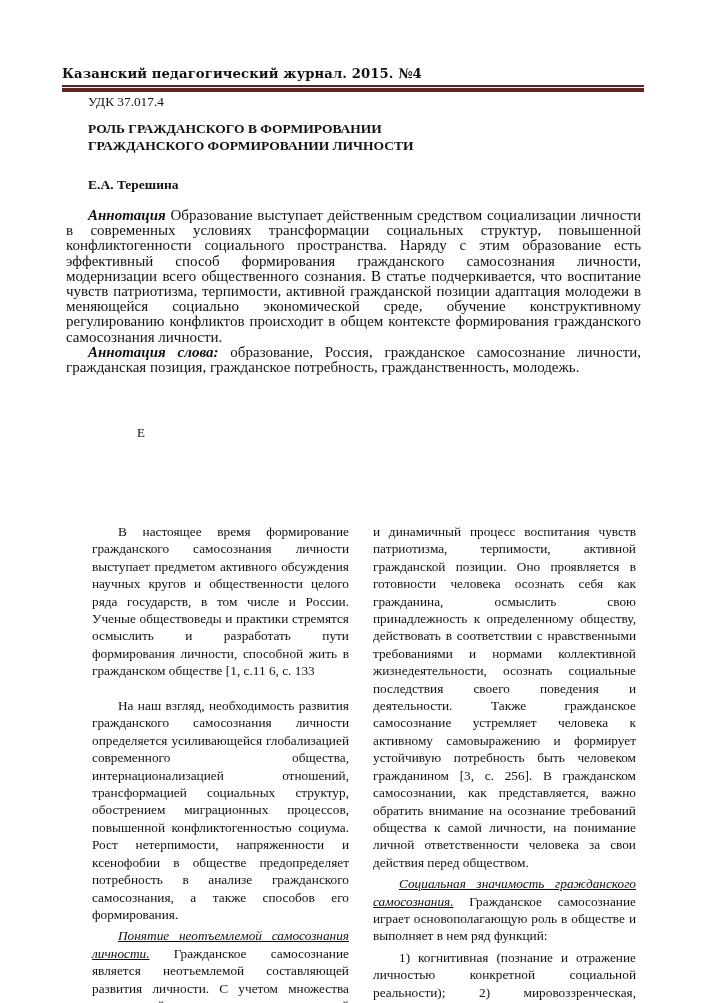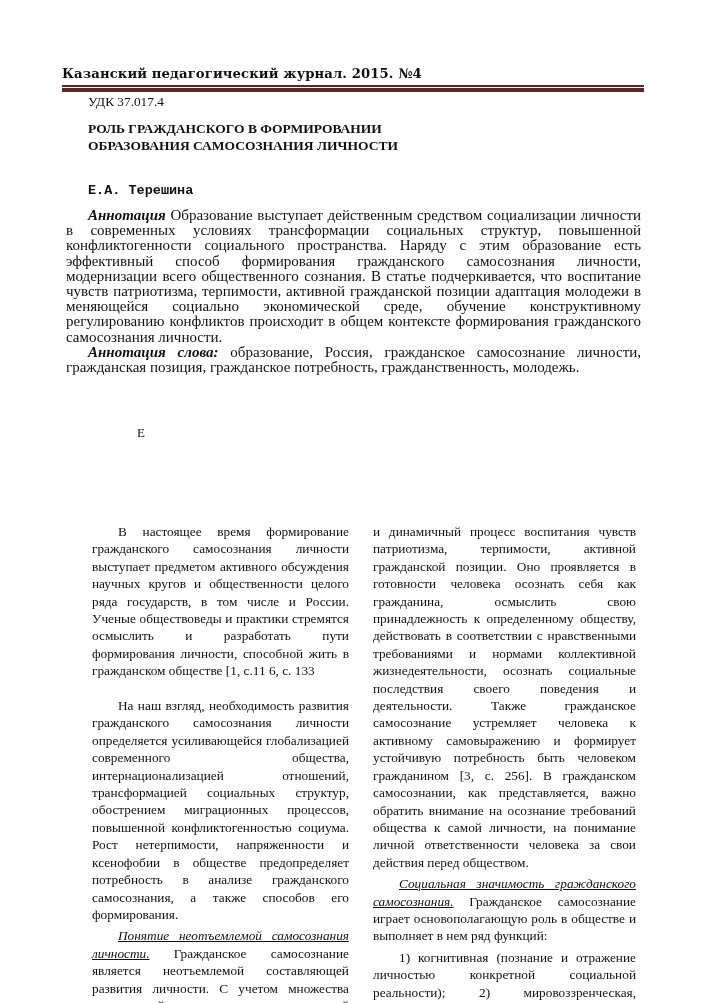--- a/index.html
+++ b/index.html
@@ -18,21 +18,21 @@
     padding-right: 120px; display: block; line-height: 16px;
   }
   .rule-thin { position: absolute; left: 62px; top: 85px; width: 582px; height: 1.5px; background: #622423; }
   .rule-thick { position: absolute; left: 62px; top: 88px; width: 582px; height: 3.5px; background: #622423; }
 
   .udk { position: absolute; left: 88px; top: 94px; font-size: 13.3px; }
   .article-title {
     position: absolute; left: 88px; top: 120px; font-size: 13.5px; font-weight: bold;
     line-height: 17px; text-transform: none;
   }
-  .author { position: absolute; left: 88px; top: 183px; font-size: 13.5px; font-weight: bold; font-family: Liberation Mono, monospace; }
+  .author { position: absolute; left: 88px; top: 177px; font-size: 13.5px; font-weight: bold; }
 
   .abstract {
     position: absolute; left: 66px; top: 208px; width: 575px;
     font-size: 15px; line-height: 15.2px; text-align: justify;
   }
   .abstract p { margin: 0; text-indent: 22px; }
   .abstract .label { font-weight: bold; font-style: italic; }
 
   .stray-letter { position: absolute; left: 137px; top: 425px; font-size: 13px; }
 
@@ -52,21 +52,21 @@
 <div class="journal-header">
   <span class="journal-title">Казанский педагогический журнал. 2015. №4</span>
 </div>
 <div class="rule-thin"></div>
 <div class="rule-thick"></div>
 
 <div class="udk">УДК 37.017.4</div>
 
 <div class="article-title">
   <div>РОЛЬ ГРАЖДАНСКОГО В ФОРМИРОВАНИИ</div>
-  <div>ОБРАЗОВАНИЯ САМОСОЗНАНИЯ ЛИЧНОСТИ</div>
+  <div>ГРАЖДАНСКОГО ФОРМИРОВАНИИ ЛИЧНОСТИ</div>
 </div>
 
 <div class="author">Е.А. Терешина</div>
 
 <div class="abstract">
   <p><span class="label">Аннотация</span><span> Образование выступает действенным средством социализации личности в современных условиях трансформации социальных структур, повышенной конфликтогенности социального пространства. Наряду с этим образование есть эффективный способ формирования гражданского самосознания личности, модернизации всего общественного сознания. В статье подчеркивается, что воспитание чувств патриотизма, терпимости, активной гражданской позиции  адаптация молодежи в меняющейся социально экономической среде, обучение конструктивному регулированию конфликтов происходит в общем контексте формирования гражданского самосознания личности.</span></p>
   <p><span class="label">Аннотация слова:</span><span> образование, Россия, гражданское самосознание личности, гражданская позиция, гражданское потребность, гражданственность, молодежь.</span></p>
 </div>
 
 <div class="stray-letter">E</div>

